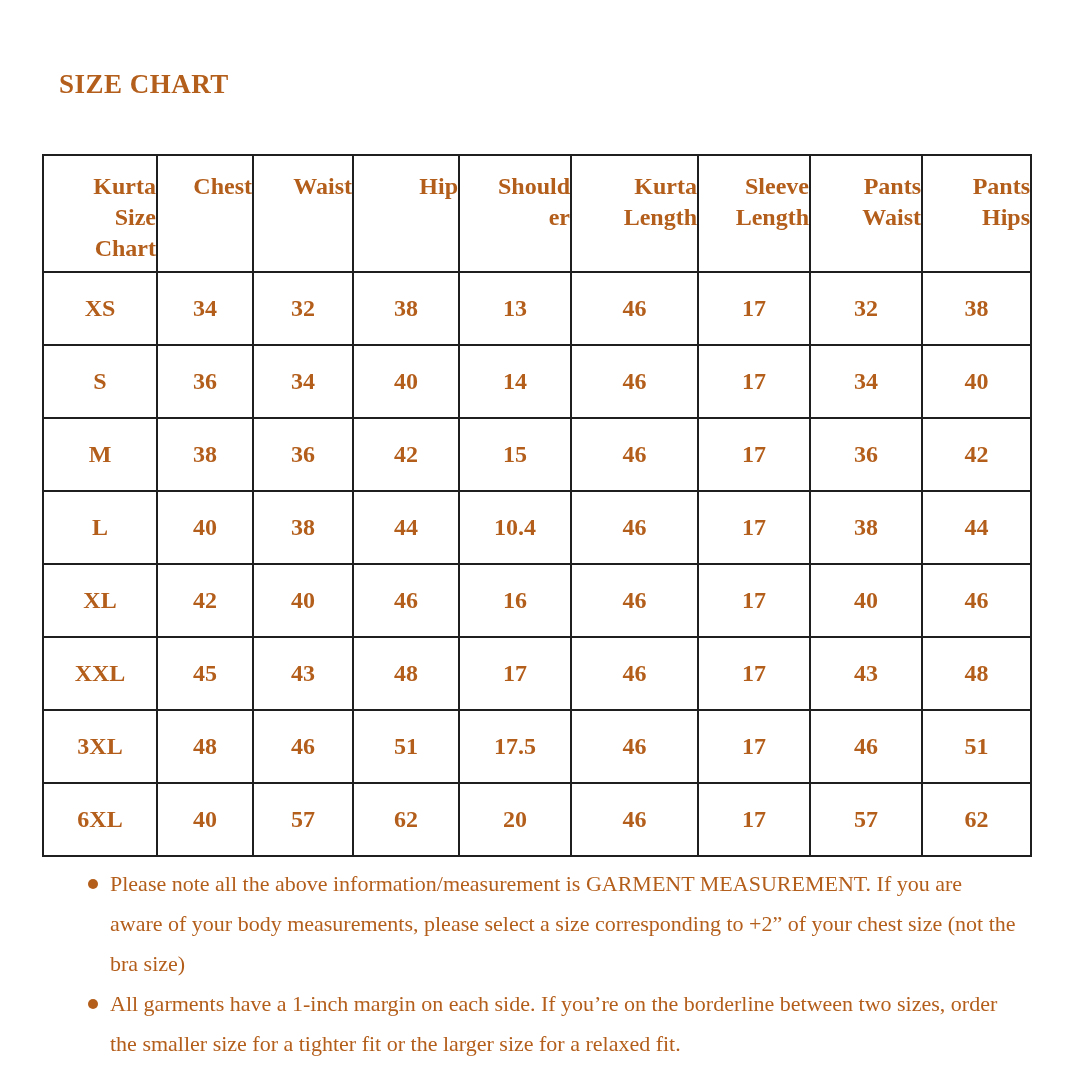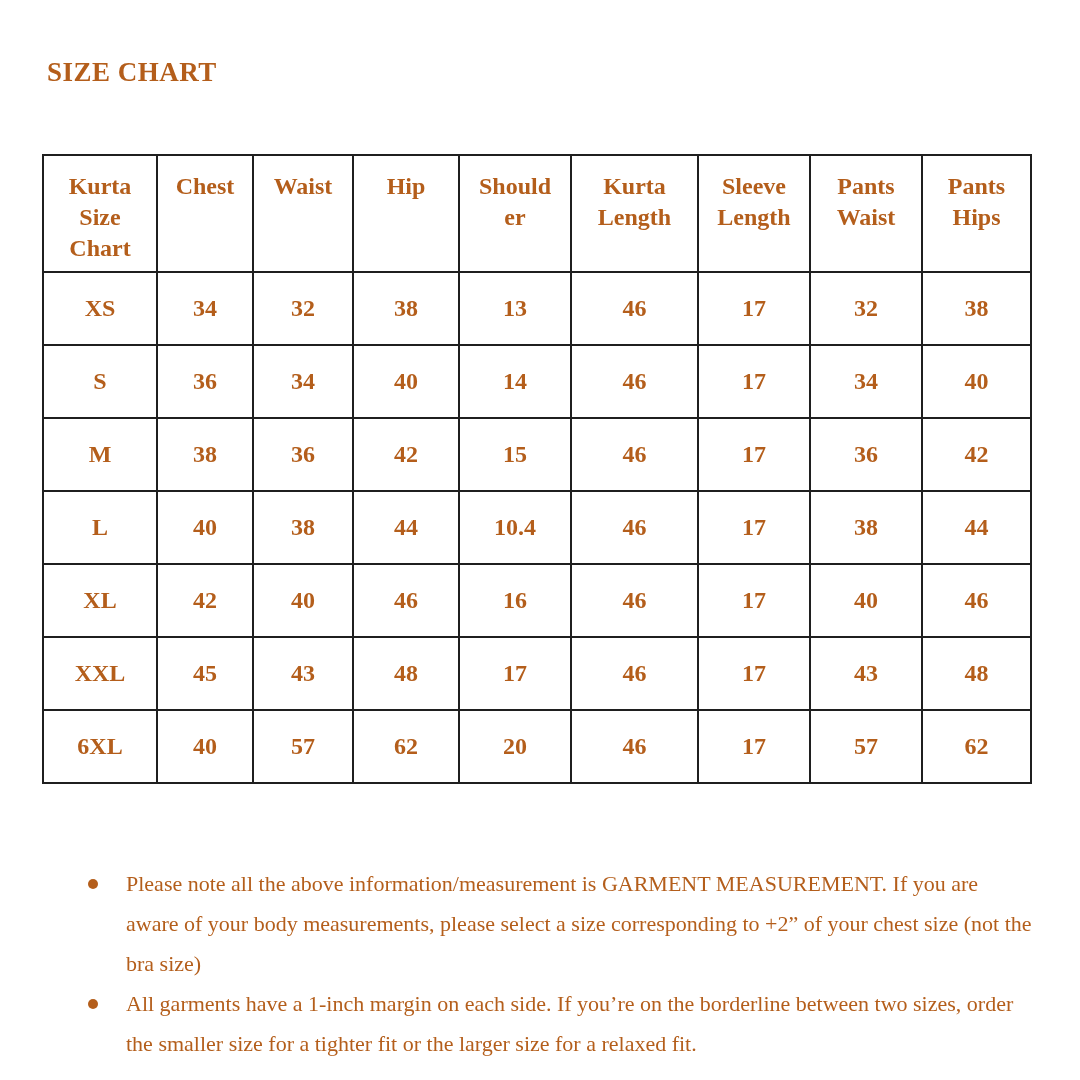--- a/index.html
+++ b/index.html
@@ -5,48 +5,48 @@
   :root { --ink:#B45E1B; --line:#1F1F1F; --bg:#FFFFFF; }
   * { box-sizing:border-box; }
   html,body { margin:0; padding:0; background:var(--bg); }
   body {
     width:1080px; height:1080px; overflow:hidden;
     font-family:"Liberation Serif", serif; color:var(--ink);
   }
   .page { position:relative; width:1080px; height:1080px; background:var(--bg); }
 
   .page-title {
-    position:absolute; left:43px; top:53px; margin:4px;
+    position:absolute; left:43px; top:53px; margin:16px;
     font-size:27px; font-weight:bold; letter-spacing:0.5px; color:var(--ink);
   }
 
   table.size-table {
     position:absolute; left:42px; top:154px; width:988px;
     border-collapse:collapse; table-layout:fixed;
   }
   .size-table th, .size-table td {
     border:2px solid var(--line);
     color:var(--ink); font-weight:bold; text-align:center;
     padding:0; overflow:hidden;
   }
   .size-table thead th {
     height:117px; vertical-align:top; padding-top:15px;
-    font-size:24px; line-height:31px; white-space:pre-line;
+    font-size:24px; line-height:31px; white-space:pre-line;text-align:right;
   }
   .size-table tbody tr { height:73px; }
   .size-table tbody th, .size-table tbody td {
     font-size:24px; vertical-align:middle;
   }
 
   ul.notes {
     position:absolute; left:88px; top:864px; width:950px;
     margin:0; padding:0; list-style:none;
   }
   .note {
-    display:flex; align-items:flex-start; gap:28px;
+    display:flex; align-items:flex-start; gap:12px;
     font-size:22px; line-height:40px; color:var(--ink);
   }
   .bullet {
     flex:0 0 10px; width:10px; height:10px; border-radius:50%;
     background:var(--ink); margin-top:15px;
   }
   .note-text { width:908px; }
 </style>
 </head>
 <body>
@@ -148,20 +148,31 @@
           <td>45</td>
           <td>43</td>
           <td>48</td>
           <td>17</td>
           <td>46</td>
           <td>17</td>
           <td>43</td>
           <td>48</td>
         </tr>
         <tr>
+          <th>3XL</th>
+          <td>48</td>
+          <td>46</td>
+          <td>51</td>
+          <td>17.5</td>
+          <td>46</td>
+          <td>17</td>
+          <td>46</td>
+          <td>51</td>
+        </tr>
+        <tr>
           <th>6XL</th>
           <td>40</td>
           <td>57</td>
           <td>62</td>
           <td>20</td>
           <td>46</td>
           <td>17</td>
           <td>57</td>
           <td>62</td>
         </tr>

